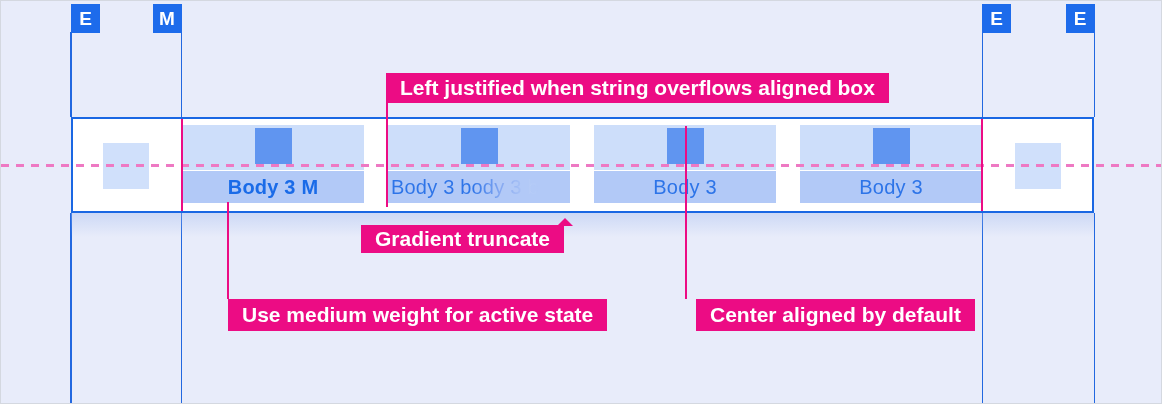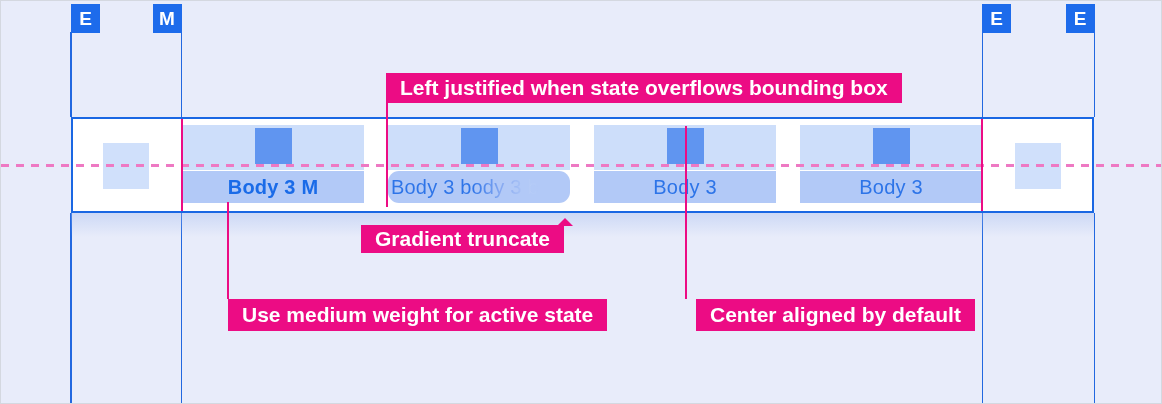--- a/index.html
+++ b/index.html
@@ -30,21 +30,21 @@
   .side-square{position:absolute;top:142px;width:46px;height:46px;background:var(--side-square,#d0e0fb);}
   .tab-block{position:absolute;top:124px;width:182px;height:45px;background:var(--block-light,#cddefa);}
   .tab-icon{position:absolute;top:127px;width:37px;height:36px;background:var(--icon-blue,#6095f0);}
   .tab-label{
     position:absolute;top:170px;width:182px;height:32px;line-height:32px;
     background:var(--block-mid,#b2c9f7);
     color:var(--tab-text,#2d74e8);font-size:20px;letter-spacing:.2px;
     text-align:center;white-space:nowrap;overflow:hidden;box-sizing:border-box;
   }
   .tab-label.active{font-weight:bold;color:var(--tab-text-active,#1a6be8);}
-  .tab-label.fade{text-align:left;padding-left:3px;border-radius:11px;}
+  .tab-label.fade{text-align:left;padding-left:3px;}
   .tab-label.fade span{
     background:linear-gradient(90deg,var(--tab-text,#2d74e8) 0%,var(--tab-text,#2d74e8) 55%,
       rgba(125,162,240,.85) 74%,rgba(203,221,250,.18) 94%,rgba(203,221,250,0) 100%);
     -webkit-background-clip:text;background-clip:text;color:transparent;
   }
   
   .dashline{
     position:absolute;left:0;top:163px;width:1162px;height:3px;
     background:repeating-linear-gradient(90deg,var(--dash-pink,#ee79c3) 0 8px,transparent 8px 15px);
   }
@@ -105,19 +105,19 @@
 
   <div class="dashline"></div>
 
   <div class="pline" style="left:179.5px;top:118px;height:92px"></div>
   <div class="pline" style="left:980px;top:118px;height:92px"></div>
 
   <div class="pline" style="left:385px;top:102px;height:104px"></div>
   <div class="pline" style="left:226px;top:201px;height:97px"></div>
   <div class="pline" style="left:684px;top:125px;height:173px"></div>
 
-  <div class="note" style="left:385px;top:72px;line-height:30px">Left justified when state overflows bounding box</div>
+  <div class="note" style="left:385px;top:72px;line-height:30px">Left justified when string overflows aligned box</div>
   <div class="note-tri"></div>
   <div class="note" style="left:360px;top:224px;line-height:28px">Gradient truncate</div>
   <div class="note" style="left:227px;top:298px;line-height:32px">Use medium weight for active state</div>
   <div class="note" style="left:695px;top:298px;line-height:32px">Center aligned by default</div>
 
 </div>
 
 </body></html>

